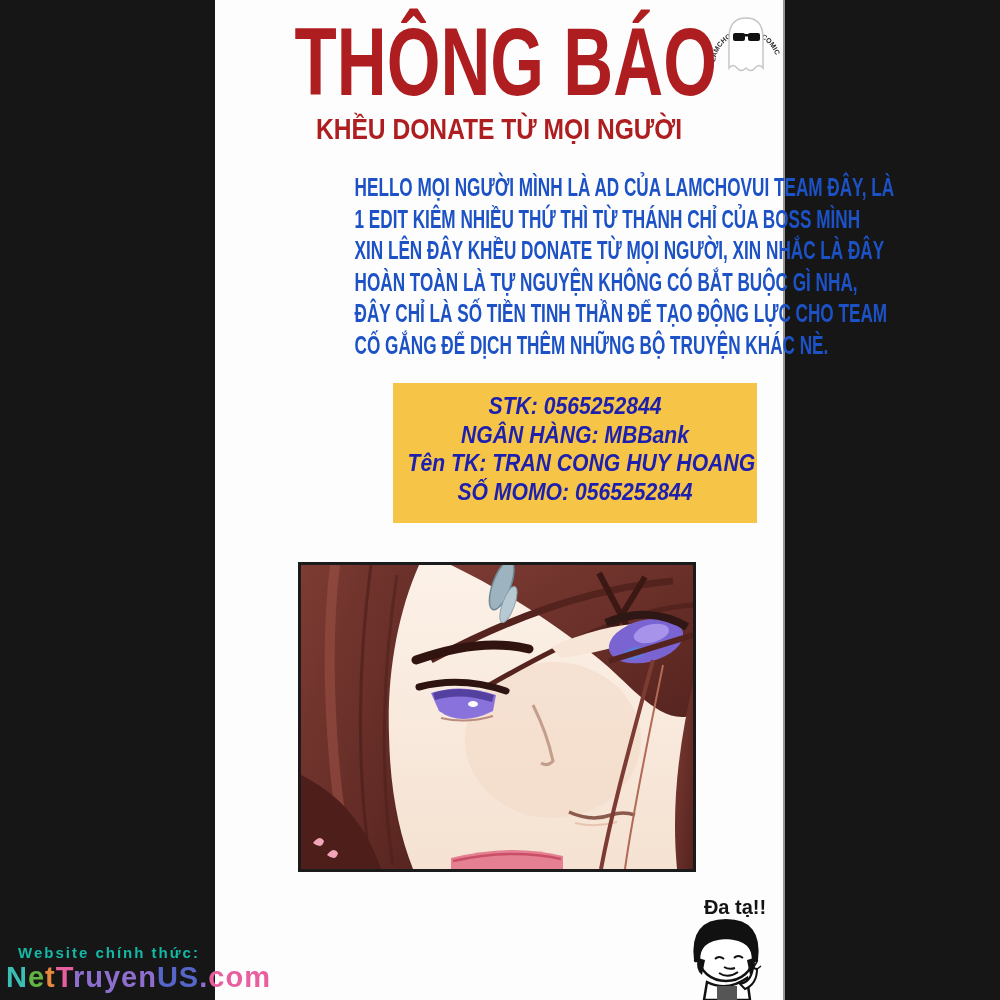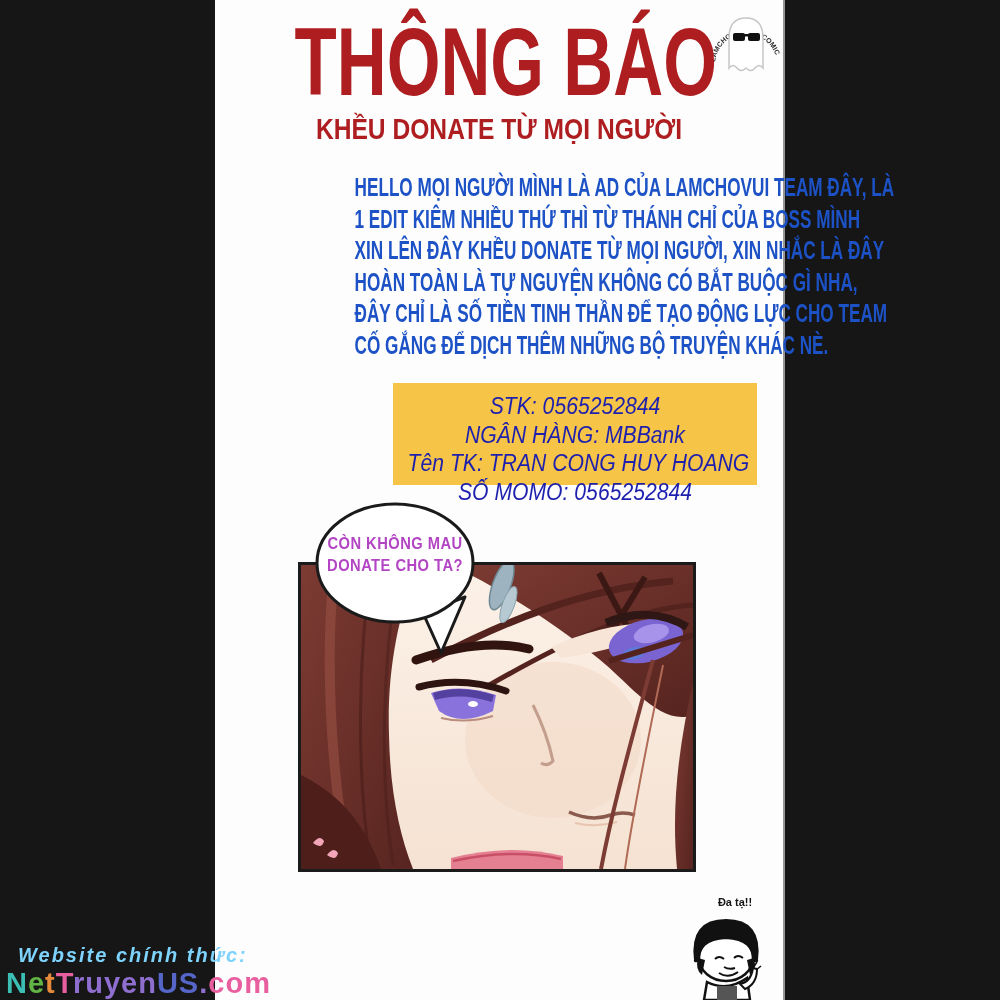--- a/index.html
+++ b/index.html
@@ -8,39 +8,39 @@
   .strip{position:absolute;left:215px;top:0;width:570px;height:1000px;
          background:#fdfdfd;border-right:2px solid #969696;box-sizing:border-box;}
   .ctr{text-align:center;position:absolute;left:0;width:100%;}
   .title{top:6px;height:110px;line-height:112px;font-size:96px;font-weight:bold;
          color:#ae1e20;transform:scaleX(0.72);transform-origin:50% 50%;white-space:nowrap;}
   .subtitle{top:112px;font-size:30px;font-weight:bold;color:#ae1e20;
             transform:scaleX(0.82);transform-origin:50% 50%;white-space:nowrap;}
   .notice{top:172px;padding-left:43px;}
   .notice div{font-size:26px;font-weight:bold;color:#1c52c6;line-height:31.5px;
               transform:scaleX(0.66);transform-origin:50% 50%;white-space:nowrap;}
-  .donate{position:absolute;left:178px;top:383px;width:364px;height:102px;
-          background:#f6c447;color:#1d1fae;font-style:italic;font-weight:normal;
+  .donate{position:absolute;left:178px;top:383px;width:364px;height:140px;
+          background:#f6c447;color:#1d1fae;font-style:italic;font-weight:bold;
           font-size:23px;line-height:28.5px;text-align:center;padding-top:9px;
           box-sizing:border-box;transform-origin:50% 50%;}
   .donate div{transform:scaleX(0.92);white-space:nowrap;}
   .panel{position:absolute;left:83px;top:562px;width:398px;height:310px;
          border:3px solid #1b1b1b;box-sizing:border-box;background:#f8ebdf;}
   .panel svg{display:block;width:100%;height:100%;}
   .bubble{position:absolute;left:98px;top:501px;width:170px;height:160px;}
   .bubble svg{position:absolute;left:0;top:0;}
   .bubble .txt{position:absolute;left:0;top:32px;width:164px;text-align:center;
                font-size:16px;font-weight:bold;color:#b344c4;line-height:22px;
                letter-spacing:.5px;transform:scaleX(0.92);}
   .data{position:absolute;left:460px;top:896px;width:120px;text-align:center;
-        font-size:11px;font-weight:bold;color:#141414;}
+        font-size:20px;font-weight:bold;color:#141414;}
   .meme{position:absolute;left:462px;top:912px;width:100px;height:88px;}
   .ghost{position:absolute;left:493px;top:2px;width:72px;height:84px;}
   .wm{position:absolute;left:6px;top:944px;width:300px;}
-  .wm .l1{font-size:20px;font-weight:bold;color:#7dd3fc;letter-spacing:2px;padding-left:12px;font-style:italic;}
+  .wm .l1{font-size:15px;font-weight:bold;color:#14b8a6;letter-spacing:2px;padding-left:12px;}
   .wm .l2{font-size:29px;font-weight:bold;letter-spacing:1px;}
 </style>
 </head>
 <body>
 
 <div class="strip">
 
   <div class="ghost">
     <svg viewBox="0 0 72 84">
       <path id="arcp" d="M7,64 A31,31 0 1 1 69,62" fill="none"></path>
@@ -130,30 +130,20 @@
       <path d="M274,258 Q295,263 316,257" stroke="#e8c4b0" stroke-width="2" fill="none"></path>
 
       <path d="M392,118 C378,180 370,240 376,304 L392,304 Z" fill="url(#hairG)"></path>
       <path d="M352,95 C332,170 312,240 300,304" stroke="#7c3b33" stroke-width="4" fill="none"></path>
       <path d="M362,100 C347,175 332,245 324,304" stroke="#b06a55" stroke-width="2" fill="none"></path>
       <path d="M150,293 Q210,278 262,291 L262,304 L150,304 Z" fill="#e57f92"></path>
       <path d="M152,296 Q210,283 260,294" stroke="#c94f66" stroke-width="2.5" fill="none"></path>
     </svg>
   </div>
 
-  <div class="bubble">
-    <svg width="170" height="160" viewBox="0 0 170 160">
-      <path d="M110,112 L128,152 L152,96 Z" fill="#ffffff" stroke="#1a1a1a" stroke-width="3" stroke-linejoin="round"></path>
-      <ellipse cx="82" cy="62" rx="78" ry="59" fill="#ffffff" stroke="#1a1a1a" stroke-width="3"></ellipse>
-    </svg>
-    <div class="txt">
-      <div>CÒN KHÔNG MAU</div>
-      <div>DONATE CHO TA?</div>
-    </div>
-  </div>
 
   <div class="data">Đa tạ!!</div>
   <div class="meme">
     <svg viewBox="0 0 100 88">
       <path d="M30,70 Q50,80 70,66 L73,88 L27,88 Z" fill="#ffffff" stroke="#111" stroke-width="2.5"></path>
       <rect x="40" y="74" width="20" height="14" fill="#555"></rect>
       <ellipse cx="49" cy="46" rx="27" ry="23" fill="#ffffff" stroke="#111" stroke-width="2.5"></ellipse>
       <path d="M18,48 Q13,8 49,8 Q85,8 80,48 Q81,50 76,49 Q78,28 49,26 Q20,28 22,49 Q17,50 18,48 Z" fill="#111" stroke="#111" stroke-width="2"></path>
       <path d="M21,46 q-3,12 4,17 l3,-15 Z" fill="#111"></path>
       <path d="M77,46 q3,12 -4,17 l-3,-15 Z" fill="#111"></path>

